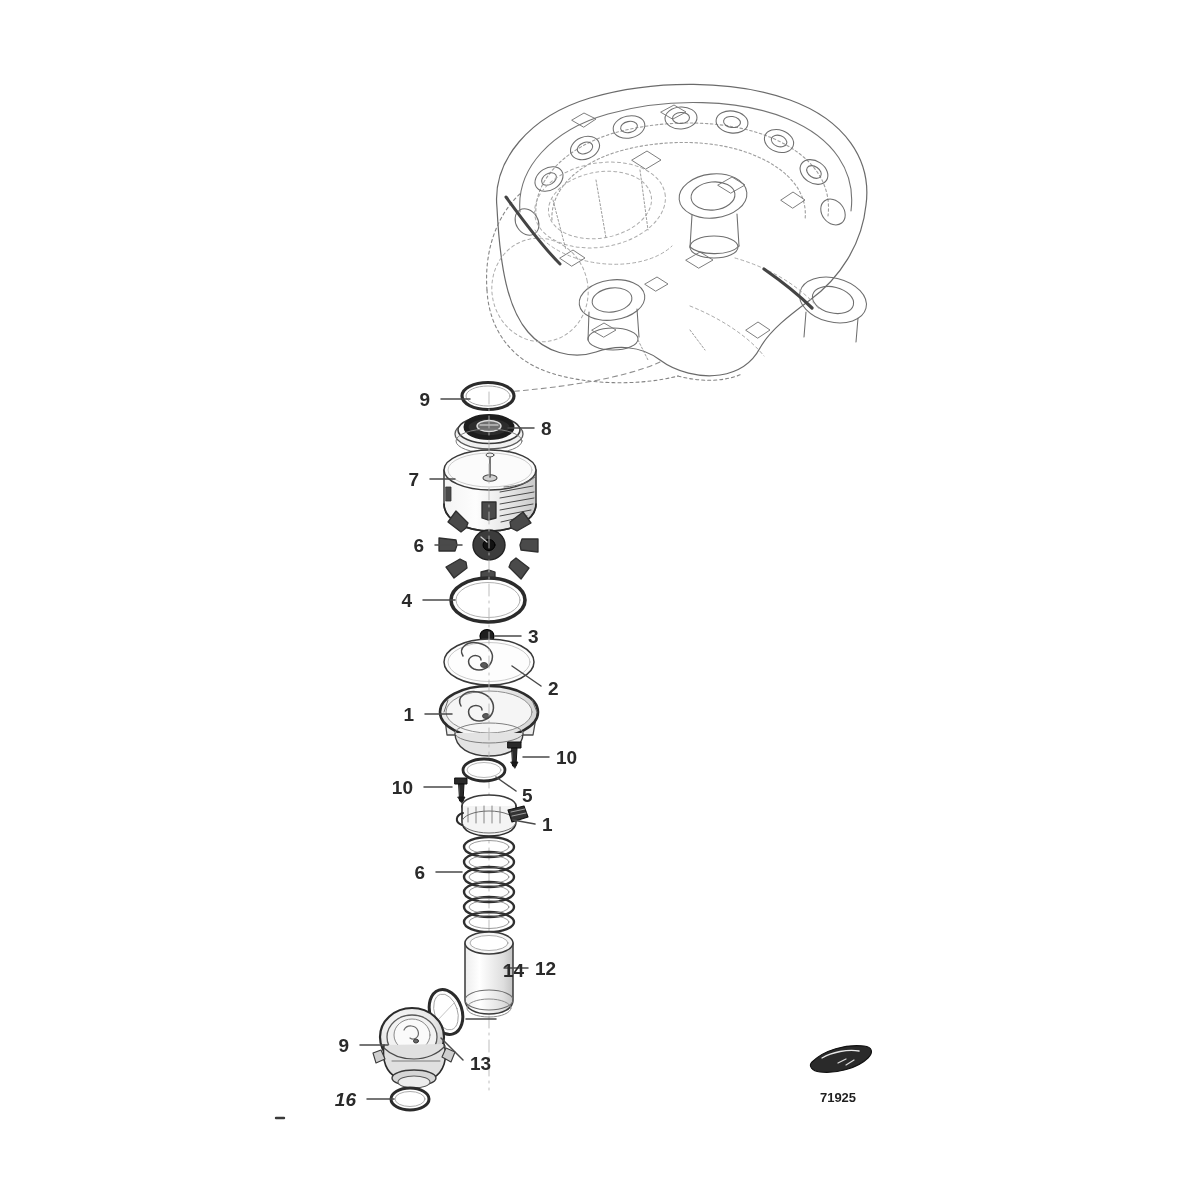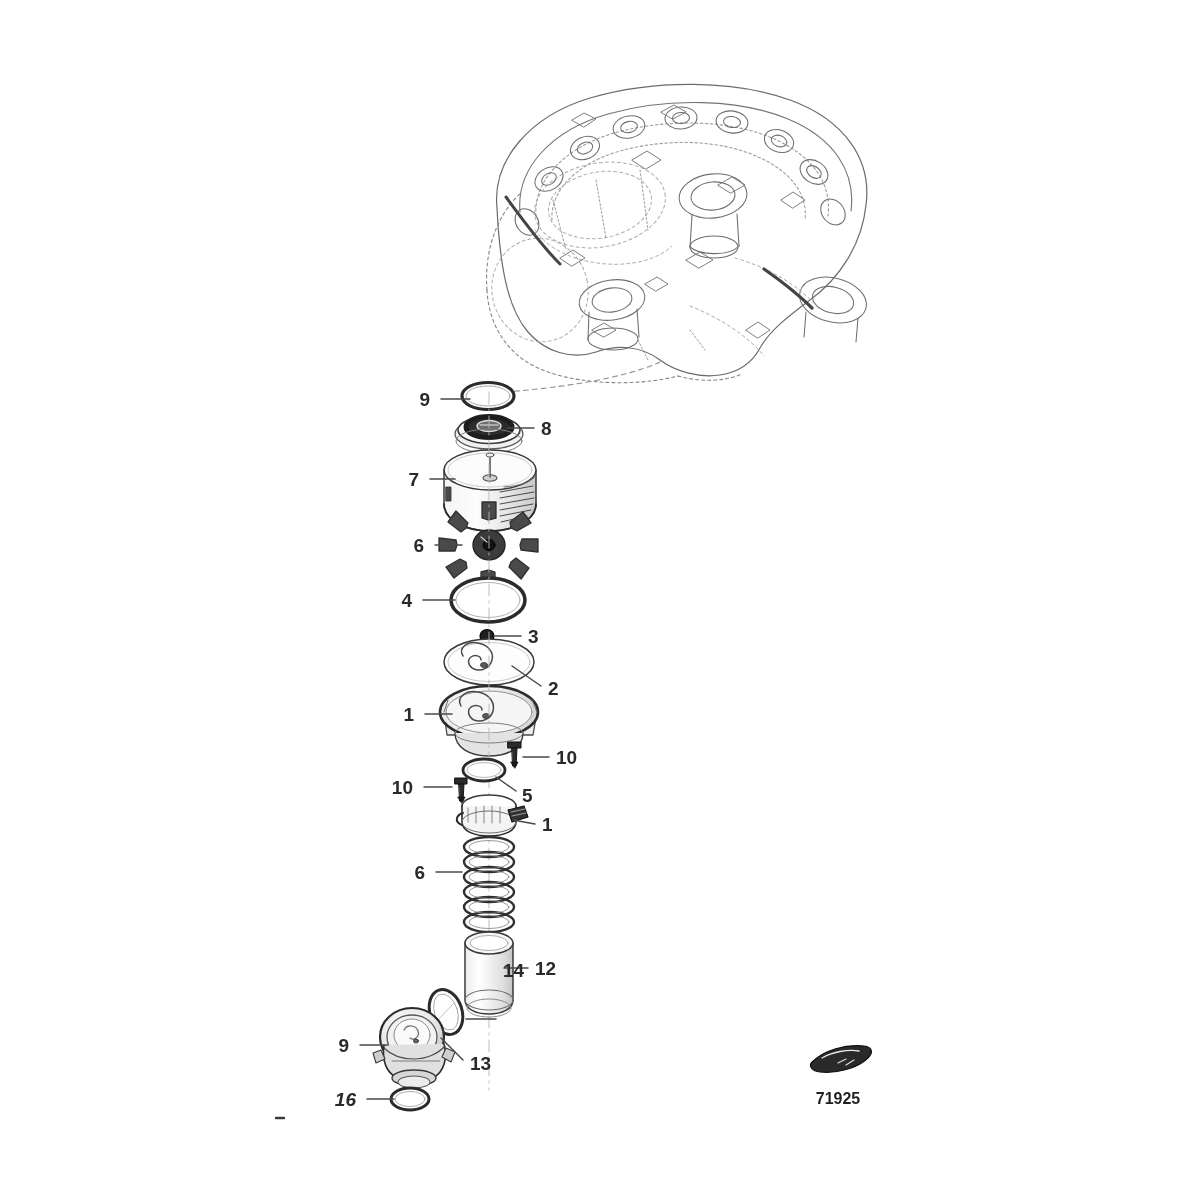--- a/index.html
+++ b/index.html
@@ -4,21 +4,21 @@
 <style>
   html,body{margin:0;padding:0;background:#fff;}
   body{width:1200px;height:1200px;position:relative;overflow:hidden;
        font-family:"Liberation Sans", sans-serif;}
   #stage{position:absolute;left:0;top:0;width:1200px;height:1200px;background:#ffffff;}
   svg.layer{position:absolute;left:0;top:0;width:1200px;height:1200px;}
   .lbl{position:absolute;font-family:"Liberation Sans", sans-serif;
        font-weight:bold;font-size:19px;color:#2a2a2a;line-height:19px;
        letter-spacing:0px;white-space:nowrap;}
   .figlbl{position:absolute;font-family:"Liberation Sans", sans-serif;
-       font-weight:bold;font-size:16px;color:#1f1f1f;white-space:nowrap;}
+       font-weight:bold;font-size:13px;color:#1f1f1f;white-space:nowrap;}
   .lbl.r{transform:translate(-100%,-50%);}
   .lbl.l{transform:translate(0,-50%);}
 </style>
 </head>
 <body>
 
 <div id="stage">
 
   <svg class="layer" viewBox="0 0 1200 1200" xmlns="http://www.w3.org/2000/svg">
     <defs>

